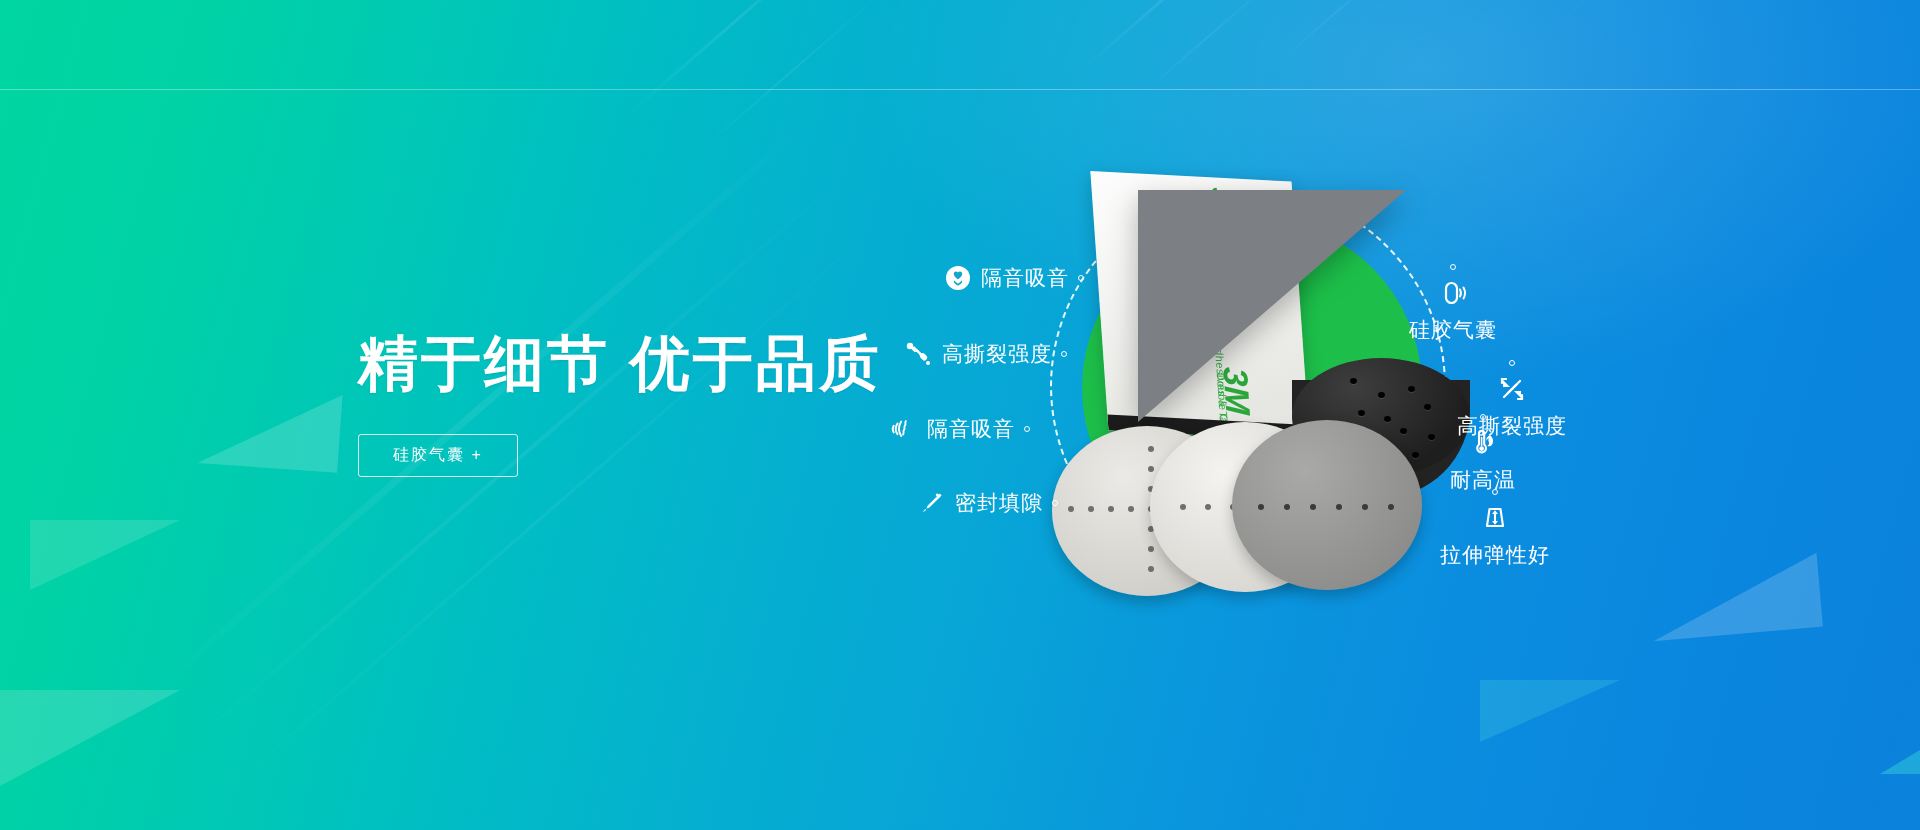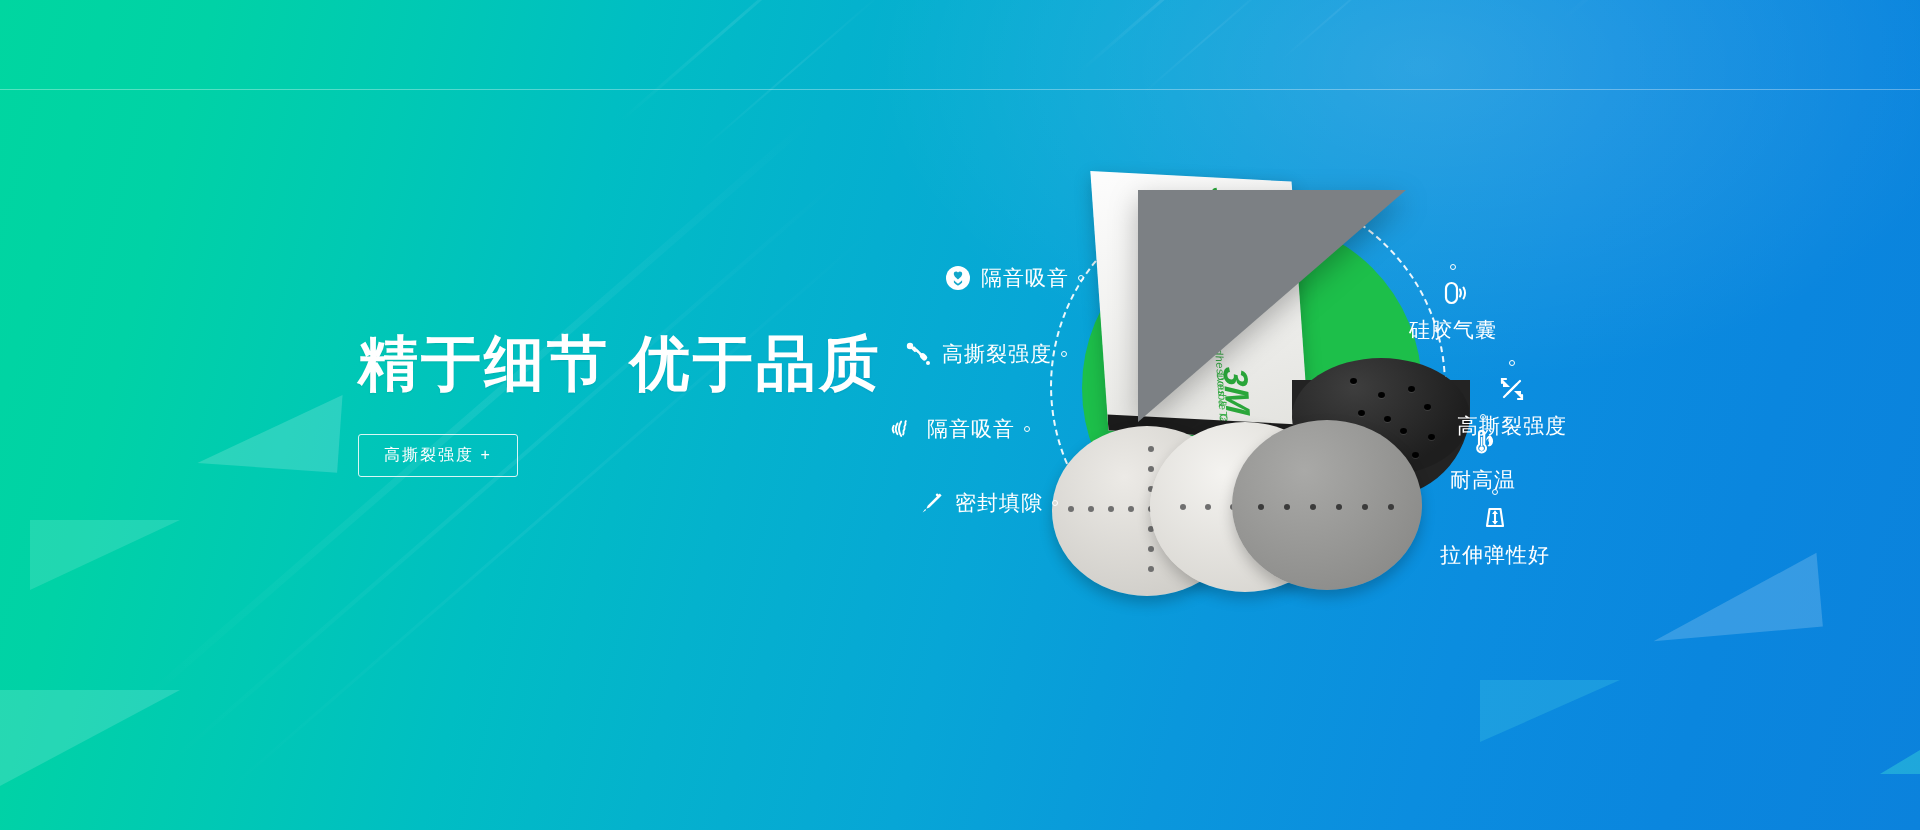--- a/index.html
+++ b/index.html
@@ -253,21 +253,21 @@
   <div class="tri tri-b"></div>
   <div class="tri tri-c"></div>
 
   <div class="tri tri-e"></div>
   <div class="tri tri-f"></div>
 
   <div class="tri tri-h"></div>
 
   <div class="copy">
     <div class="headline">精于细节 优于品质</div>
-    <button class="cta">高撕裂强度 +</button>
+    <button class="cta">硅胶气囊 +</button>
   </div>
 
   <div class="scene">
     <div class="dashed-ring"></div>
     <div class="green-blob"></div>
 
     <div class="wedge2"></div>
 
     <div class="tape">
       <span class="t3m m1">3M</span>

